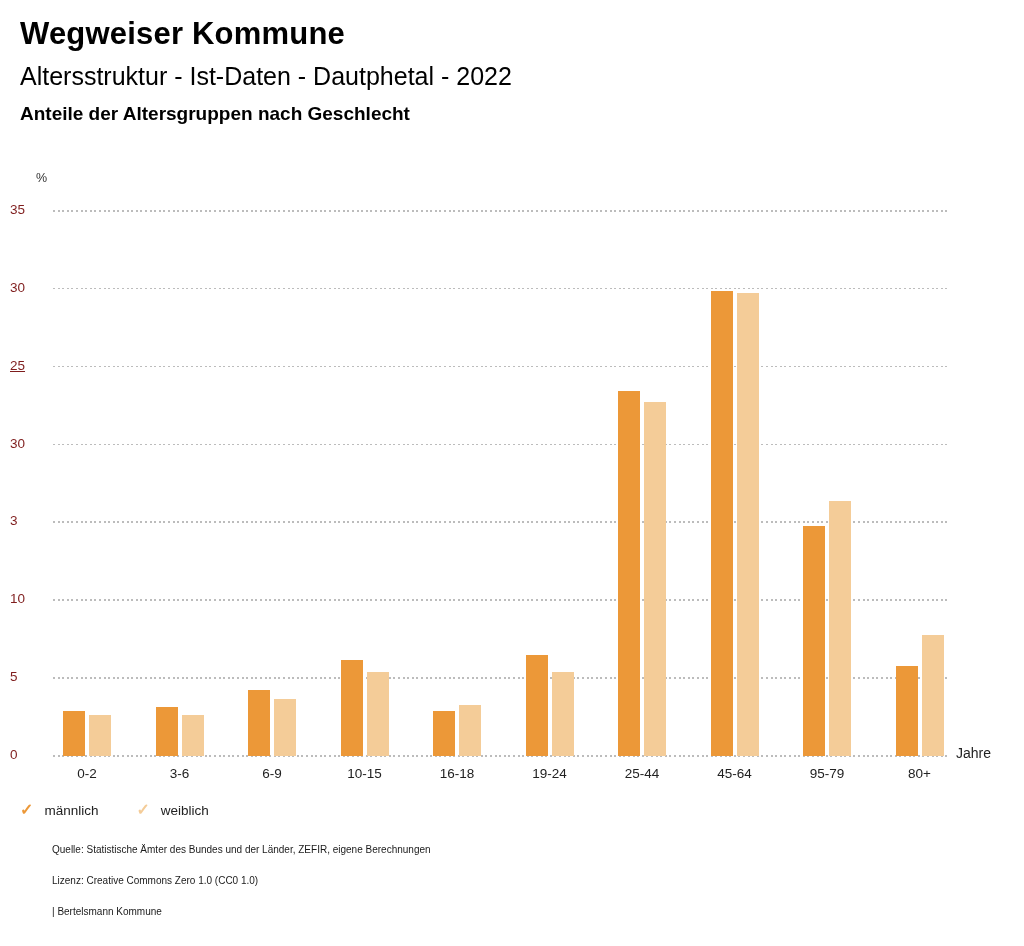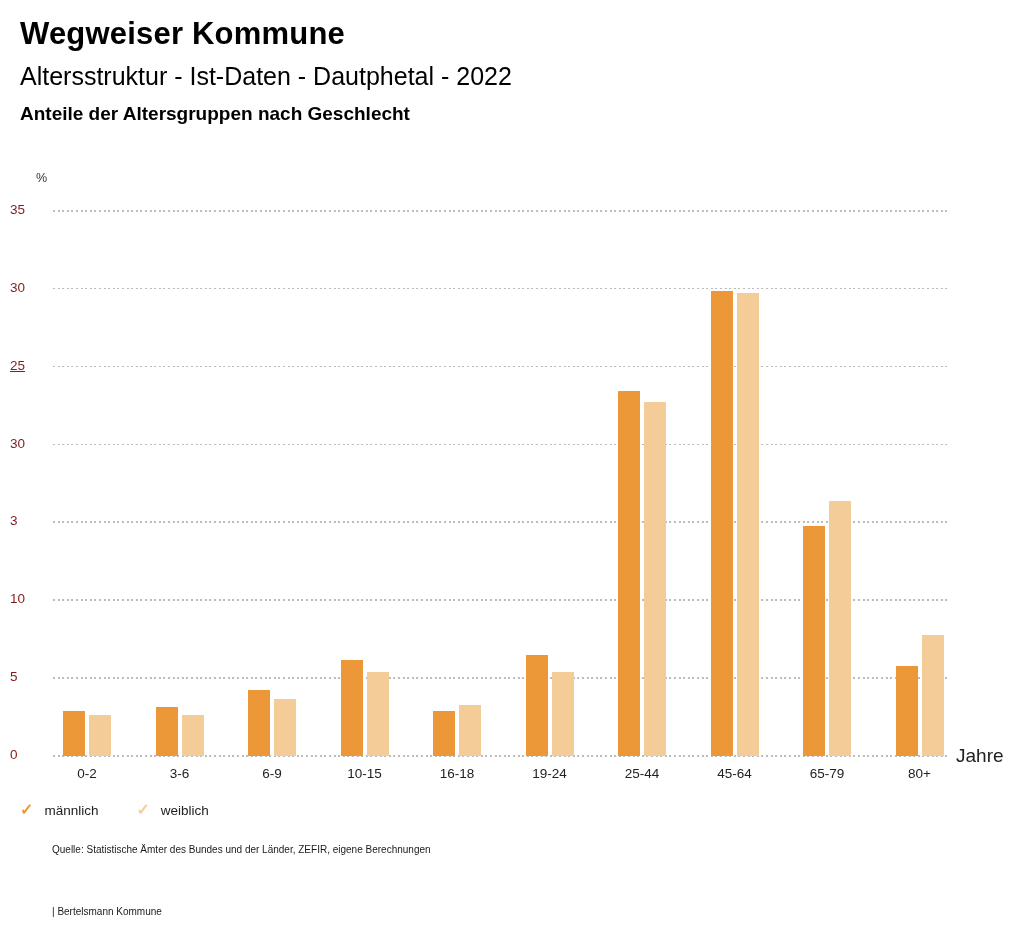--- a/index.html
+++ b/index.html
@@ -27,21 +27,21 @@
     font-size: 19px; font-weight: 700; color: #000;
     white-space: nowrap;
   }
   .chart { position: absolute; left: 0; top: 0; width: 1024px; height: 800px; }
   .y-unit {
     position: absolute; left: 36px; top: 171px;
     font-size: 12.5px; color: #333;
   }
   .x-unit {
     position: absolute; left: 956px; top: 745px;
-    font-size: 19px; color: #222;
+    font-size: 14px; color: #222;
   }
   .gridline {
     position: absolute; left: 53px; width: 897px; height: 1.5px;
     background: repeating-linear-gradient(to right, #bcbcbc 0 2px, transparent 2px 4.6px);
   }
   .ytick {
     position: absolute; left: 10px; width: 33px; text-align: left;
     font-size: 13.5px; color: #7f1d1d; line-height: 16px;
   }
   .bar { position: absolute; width: 22px; }
@@ -108,33 +108,34 @@
       <div class="bar" style="left: 551.5px; top: 672.471px; height: 84.0286px; background: rgb(244, 204, 152);"></div>
       <div class="xtick" style="left: 503.25px; width: 92.5px;">19-24</div>
       <div class="bar" style="left: 618px; top: 390.629px; height: 365.871px; background: rgb(236, 152, 56);"></div>
       <div class="bar" style="left: 644px; top: 401.529px; height: 354.971px; background: rgb(244, 204, 152);"></div>
       <div class="xtick" style="left: 595.75px; width: 92.5px;">25-44</div>
       <div class="bar" style="left: 710.5px; top: 290.971px; height: 465.529px; background: rgb(236, 152, 56);"></div>
       <div class="bar" style="left: 736.5px; top: 292.529px; height: 463.971px; background: rgb(244, 204, 152);"></div>
       <div class="xtick" style="left: 688.25px; width: 92.5px;">45-64</div>
       <div class="bar" style="left: 803px; top: 526.1px; height: 230.4px; background: rgb(236, 152, 56);"></div>
       <div class="bar" style="left: 829px; top: 501.186px; height: 255.314px; background: rgb(244, 204, 152);"></div>
-      <div class="xtick" style="left: 780.75px; width: 92.5px;">65-79</div>
+      <div class="xtick" style="left: 780.75px; width: 92.5px;">95-79</div>
       <div class="bar" style="left: 895.5px; top: 666.243px; height: 90.2571px; background: rgb(236, 152, 56);"></div>
       <div class="bar" style="left: 921.5px; top: 635.1px; height: 121.4px; background: rgb(244, 204, 152);"></div>
       <div class="xtick" style="left: 873.25px; width: 92.5px;">80+</div>
     </div>
 
   <div class="legend" id="legend">
       <div class="legend-item">
         <span class="legend-check" style="color: rgb(236, 152, 56);">✓</span>
         <span class="legend-label">männlich</span>
       </div>
       <div class="legend-item">
         <span class="legend-check" style="color: rgb(244, 204, 152);">✓</span>
         <span class="legend-label">weiblich</span>
       </div>
     </div>
 
   <div class="foot-line foot-source">Quelle: Statistische Ämter des Bundes und der Länder, ZEFIR, eigene Berechnungen</div>
+  <div class="foot-line foot-license">Lizenz: Creative Commons Zero 1.0 (CC0 1.0)</div>
   <div class="foot-line foot-attribution">| Bertelsmann Kommune</div>
 
 </div>
 
 </body></html>

